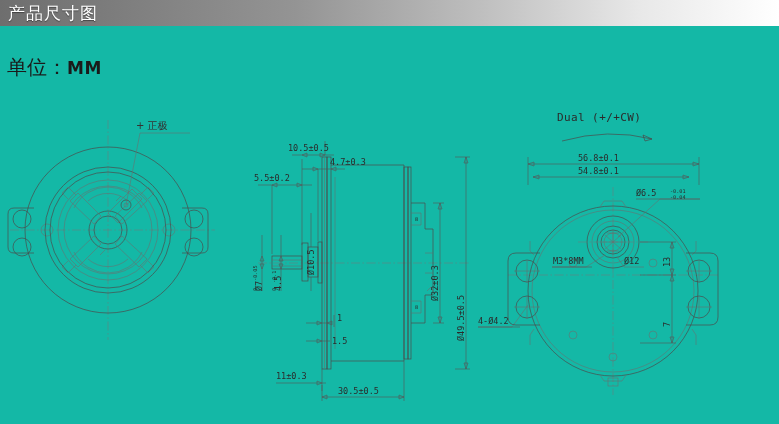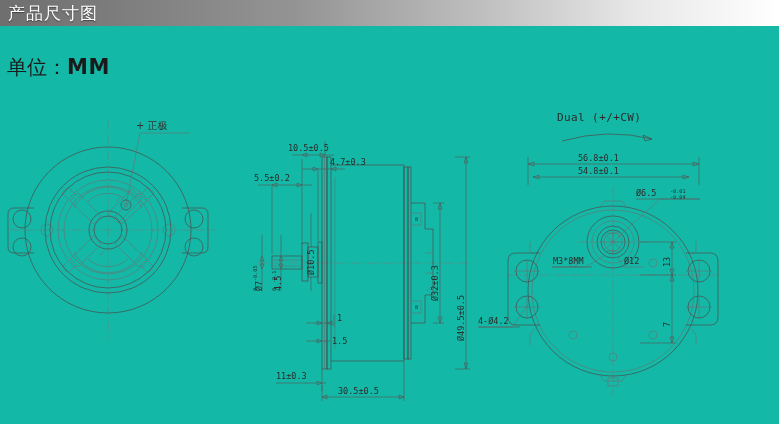--- a/index.html
+++ b/index.html
@@ -26,21 +26,21 @@
     text-shadow:0 1px 1px rgba(0,0,0,.45);
     white-space:nowrap;
   }
 
   
   .unit-line{
     position:absolute;left:7px;top:54px;
     font-family:"DejaVu Sans","Liberation Sans",sans-serif;
     font-size:20px;color:#1a1a1a;white-space:nowrap;
   }
-  .unit-line .u-mm{font-weight:bold;font-size:21px;letter-spacing:.5px;}
+  .unit-line .u-mm{font-weight:bold;font-size:17px;letter-spacing:.5px;}
 
   
   .drawing{position:absolute;left:0;top:95px;width:657px;height:329px;}
   .drawing svg{display:block;}
 
   .lbl{
     font-family:"DejaVu Sans Mono","Liberation Mono",monospace;
     font-size:8.5px;fill:#2b2b2b;
   }
   .lbl-sm{

